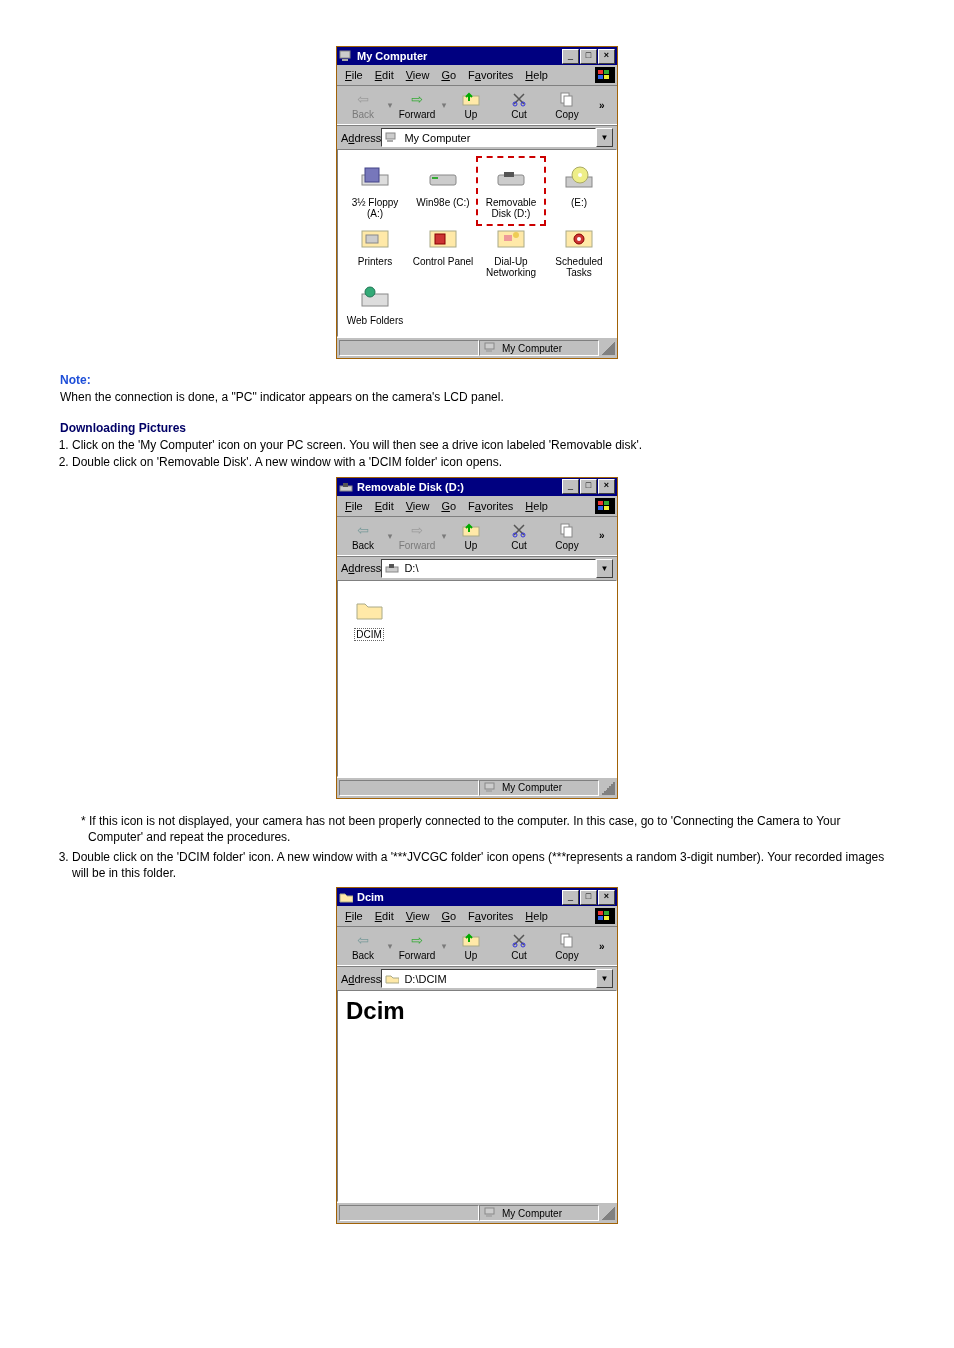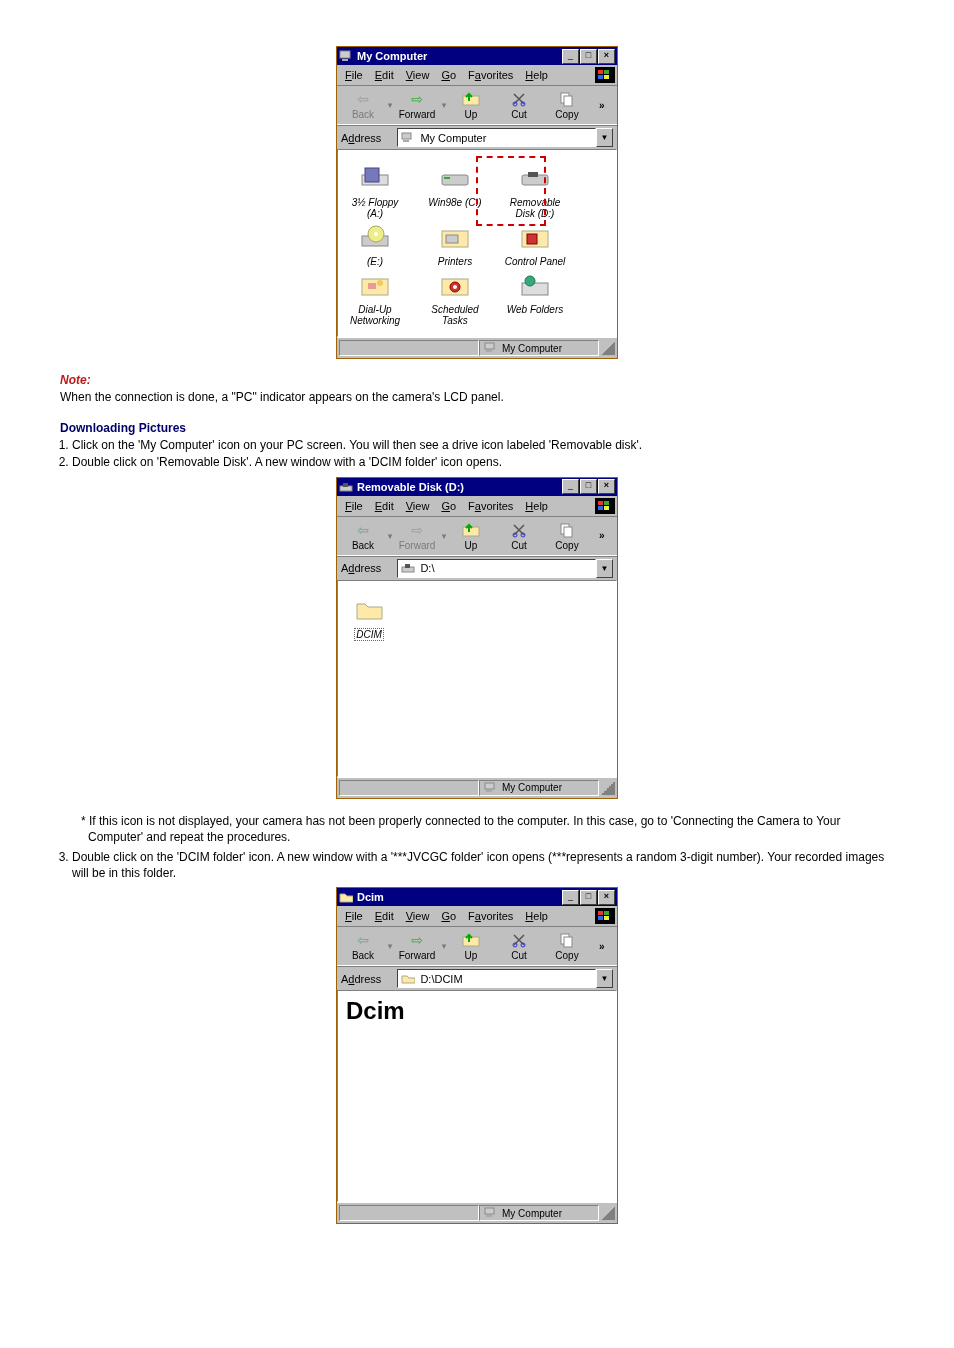--- a/index.html
+++ b/index.html
@@ -6,24 +6,23 @@
     margin: 0;
     padding: 40px 60px;
     font-family: Arial, sans-serif;
     font-size: 12px;
     background: #fff;
     color: #000;
     width: 954px;
     box-sizing: border-box;
   }
   .redbold {
-    color: #b91c1c;
+    color: #1d4ed8;
     font-weight: bold;
     font-size: 12px;
-    font-style: italic;
   }
   .bluebold {
     color: #006;
     font-weight: bold;
     font-size: 12px;
   }
   .para { margin: 2px 0; line-height: 1.35; }
   ol.num { margin: 2px 0 2px 12px; padding: 0; }
   ol.num li { margin: 1px 0; line-height: 1.35; }
   .indent-note { margin: 4px 0 4px 18px; padding-left: 0; line-height: 1.35; }
@@ -79,21 +78,21 @@
   .tbwrap .lbl { font-size: 10px; margin-top: 1px; }
   .tbwrap.disabled .lbl { color:#7a7a7a; }
   .tbwrap.disabled .arrow { color:#9a9a9a; }
   .arrow { font-size: 14px; line-height: 14px; }
   .tbsep { width: 6px; text-align:center; color:#7a7a7a; font-size:9px; }
   .toolbar .chev { margin-left:auto; margin-right:2px; width:14px; font-size:10px; color:#000; font-weight:bold; }
   .addressbar {
     display: flex; align-items: center; padding: 2px 4px;
     border-top: 1px solid #808080;
   }
-  .addressbar .albl { margin-right: 16px; text-align: right; }
+  .addressbar .albl { margin-right: 0; text-align: right; }
   .addressbar .albl .u { text-decoration: underline; }
   .addressbar .acombo {
     flex: 1; display: flex; align-items: center;
     background: #fff; border: 1px solid #808080;
     border-top-color:#404040; border-left-color:#404040;
     border-right-color:#fff; border-bottom-color:#fff;
     height: 17px; padding: 0 2px;
   }
   .addressbar .acombo .aicon { width: 16px; height: 14px; display:flex;align-items:center;justify-content:center; margin-right:4px;}
   .addressbar .acombo .atext { flex:1; font-size: 11px; }
@@ -105,21 +104,21 @@
   .content {
     background: #fff;
     border-top: 1px solid #808080;
     border-left: 1px solid #808080;
     border-bottom: 1px solid #fff;
     border-right: 1px solid #fff;
     padding: 6px 4px 4px 4px;
     min-height: 150px;
     position:relative;
   }
-  .iconrow { display:flex; flex-wrap:wrap; gap: 2px 18px; padding: 6px 2px; font-style: italic; }
+  .iconrow { display:flex; flex-wrap:wrap; gap: 2px 6px; padding: 6px 2px; }
   .fsicon { width: 62px; text-align:center; font-size: 10px; line-height: 1.1; }
   .fsicon .glyph { height: 32px; display:flex;align-items:center;justify-content:center; margin-bottom:3px;}
   .fsicon.sel .cap { border:1px dotted #666; padding:0 1px; background:#fff;}
   .cap { display:inline-block; }
   .callout {
     position:absolute;
     border:2px dashed #c00;
     pointer-events:none;
   }
   .heading-banner {

